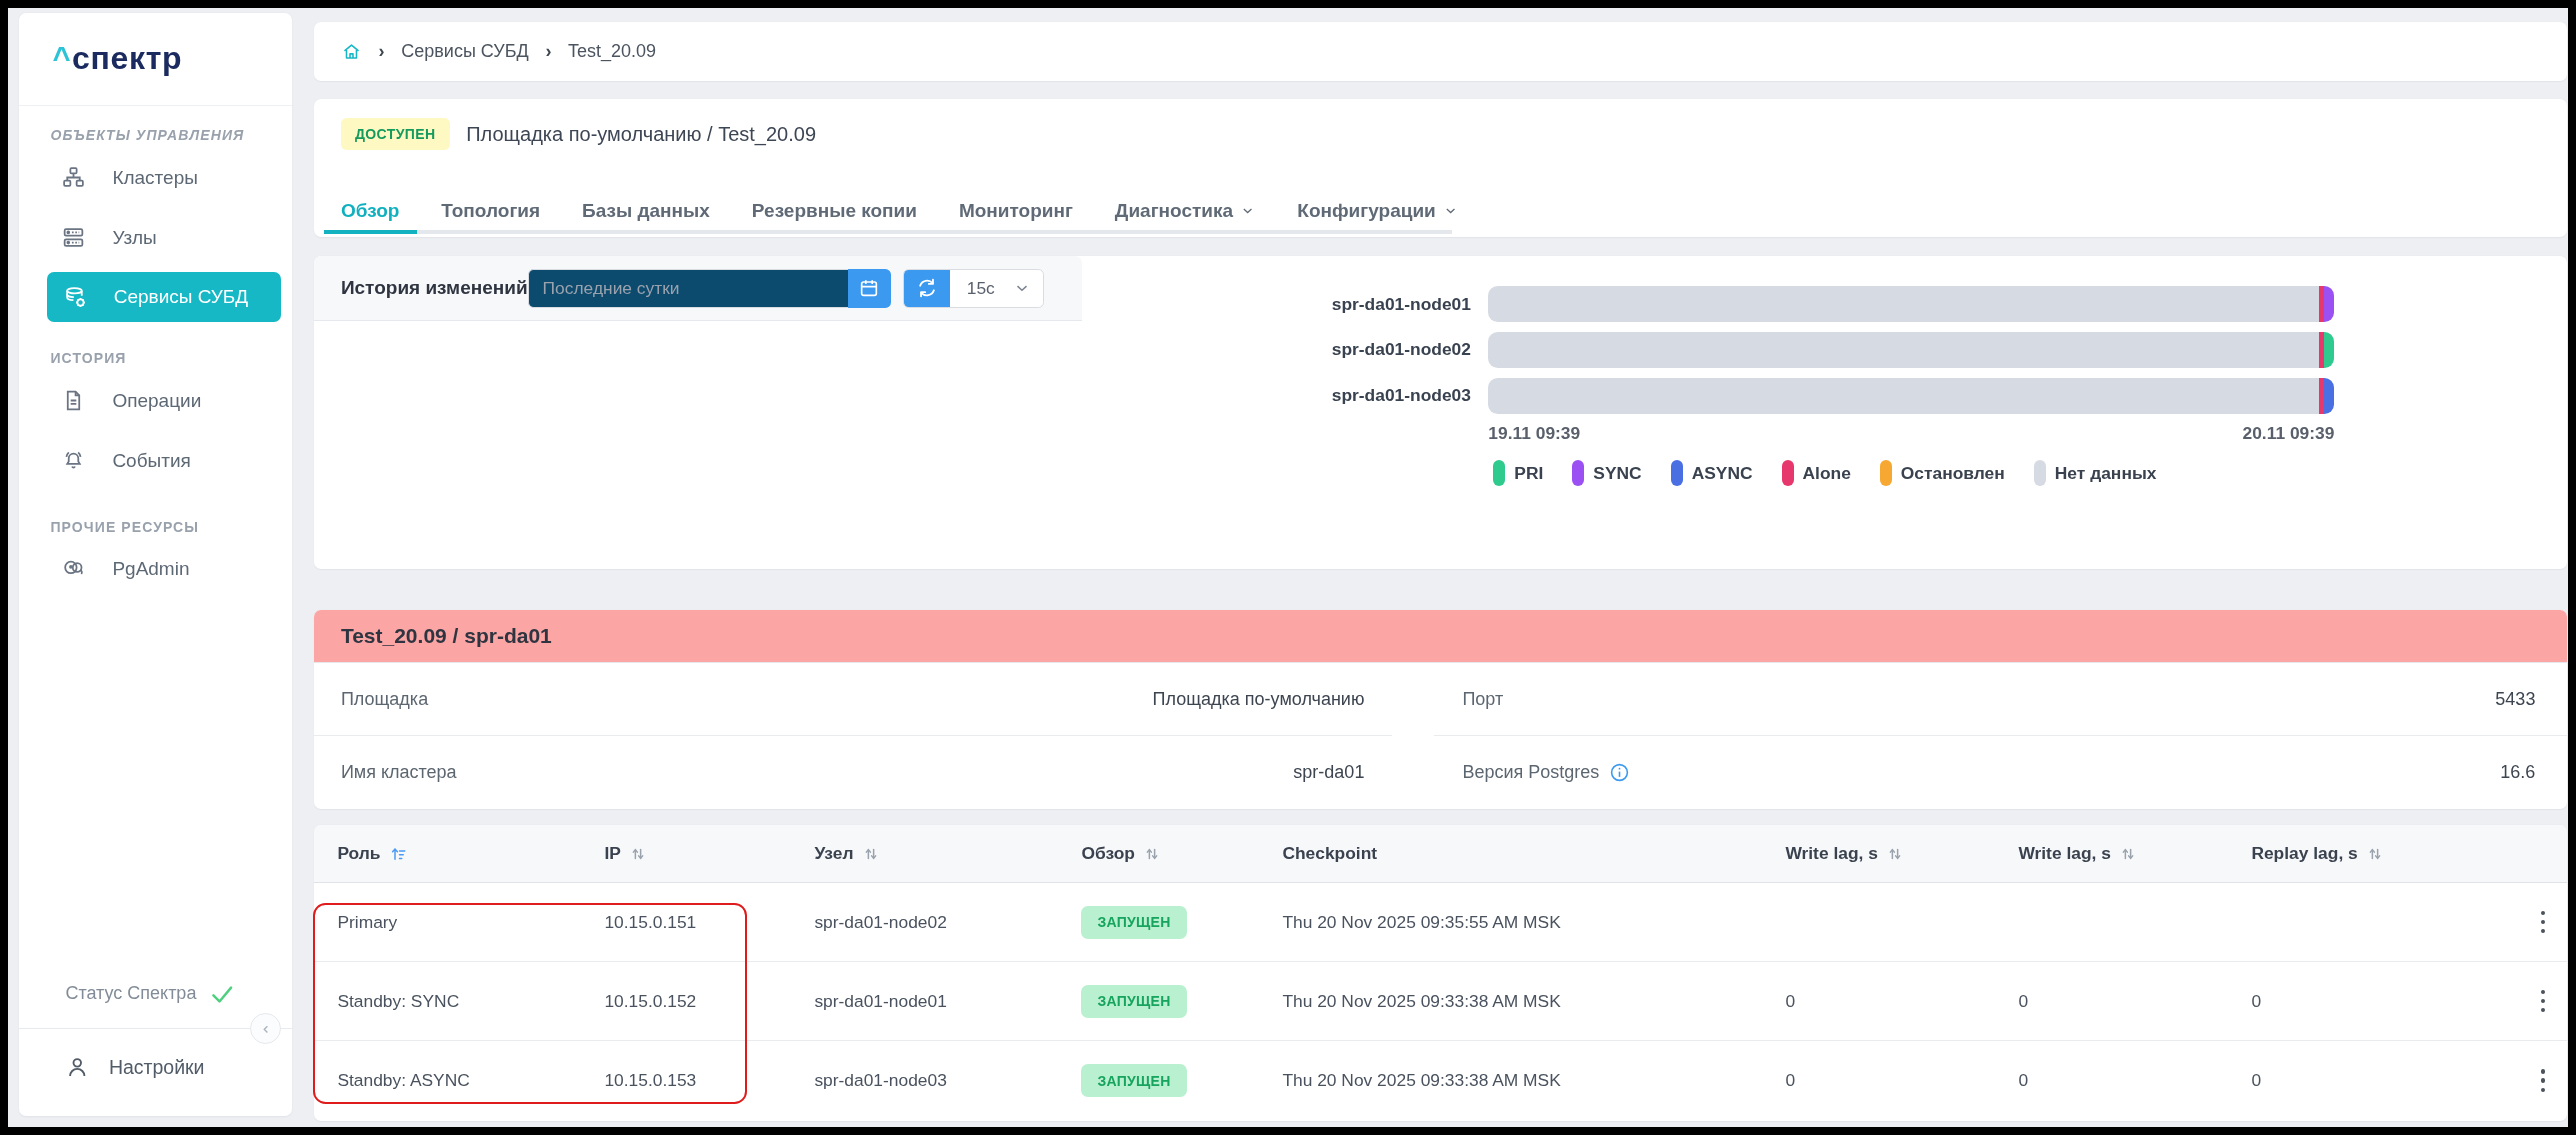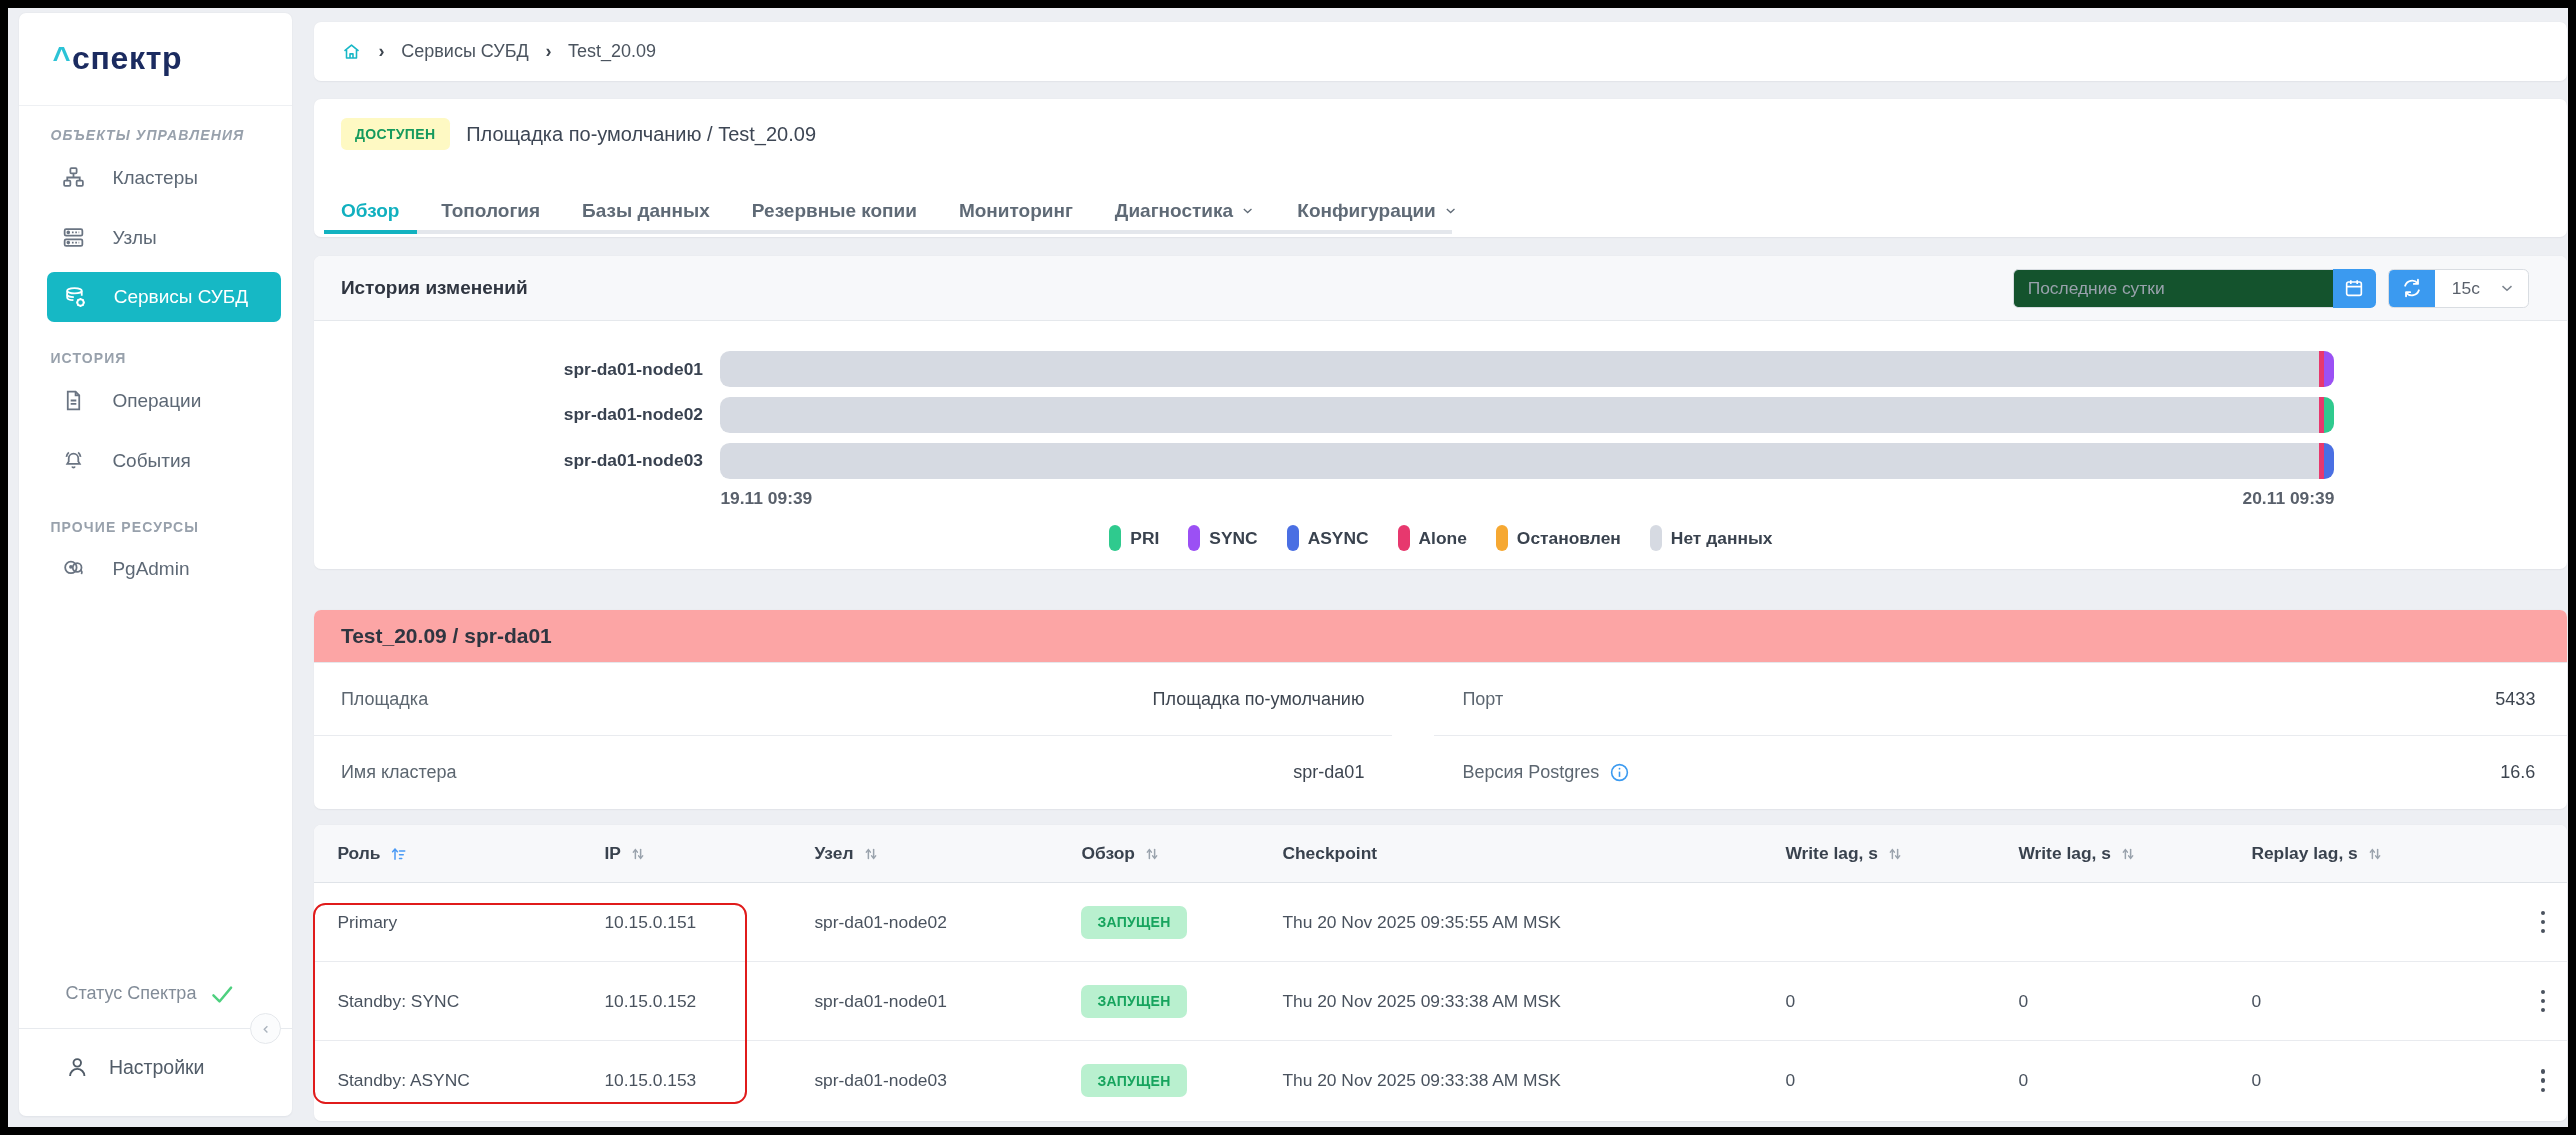--- a/index.html
+++ b/index.html
@@ -51,28 +51,28 @@
            background:#fef9c3; color:#159a5d; font-size:14px; font-weight:700; letter-spacing:0.4px; }
   .hd-title { color:#3d4654; font-size:20px; }
   .tabs { display:flex; align-items:center; gap:42px; padding-left:26.5px; margin-top:39px; }
   .tab { color:#5f6a76; font-size:19px; font-weight:600; display:flex; align-items:center; gap:7px; cursor:pointer;margin-top:11px; }
   .tab.active { color:#10b0bf; }
   .tab .chev { width:15.3px; height:15.3px; color:#5f6a76; }
   .tabs-underline { position:absolute; left:9.8px; bottom:2.8px; width:1128px; height:4.2px; background:#e4e7ec; }
   .tabs-underline .active-seg { position:absolute; left:0; top:0; width:93px; height:4.2px; background:#12b2c0; }
 
   
-  .hist-panel { height:313px; margin-bottom:41px; display:flex; flex-direction:column; }
+  .hist-panel { height:313px; margin-bottom:41px; display:flex; flex-direction:row; }
   .hist-header { height:65px; background:#f7f8fa; border-bottom:1.4px solid #e5e8ec; border-radius:7px 7px 0 0;
                  display:flex; align-items:center; padding:0 38px 0 26.5px; }
   .hist-title { font-size:19px; font-weight:700; color:#2f3540; }
   .hist-controls { margin-left:auto; display:flex; align-items:center; gap:12.5px; }
   .range-group { display:flex; height:39px; }
   .range-input { width:320px; height:39px; border:1.4px solid #d9dde2; border-right:none; border-radius:5.6px 0 0 5.6px;
-                 padding:0 14px; font-size:17.4px; color:#9aa2ad; background:#14532d; outline:none;
+                 padding:0 14px; font-size:17.4px; color:#9aa2ad; background:#0c4a6e; outline:none;
                  font-family:"Liberation Sans","DejaVu Sans",sans-serif; }
   .icon-btn { width:43px; height:39px; background:#3b9af0; border:none; display:flex; align-items:center;
               justify-content:center; color:#fff; cursor:pointer; }
   .cal-btn { border-radius:0 5.6px 5.6px 0; }
   .refresh-group { display:flex; align-items:center; height:39px; border:1.4px solid #d9dde2; border-radius:5.6px;
                    background:#fff; overflow:hidden; }
   .refresh-btn { border-radius:4.2px 0 0 4.2px; width:46px; }
   .interval-value { font-size:17.4px; color:#59606b; padding:0 18px 0 16.7px; }
   .interval-chev { width:18px; height:18px; color:#7d858f; margin-right:12.5px; }
   .hist-body { flex:1; padding-top:30px; }

